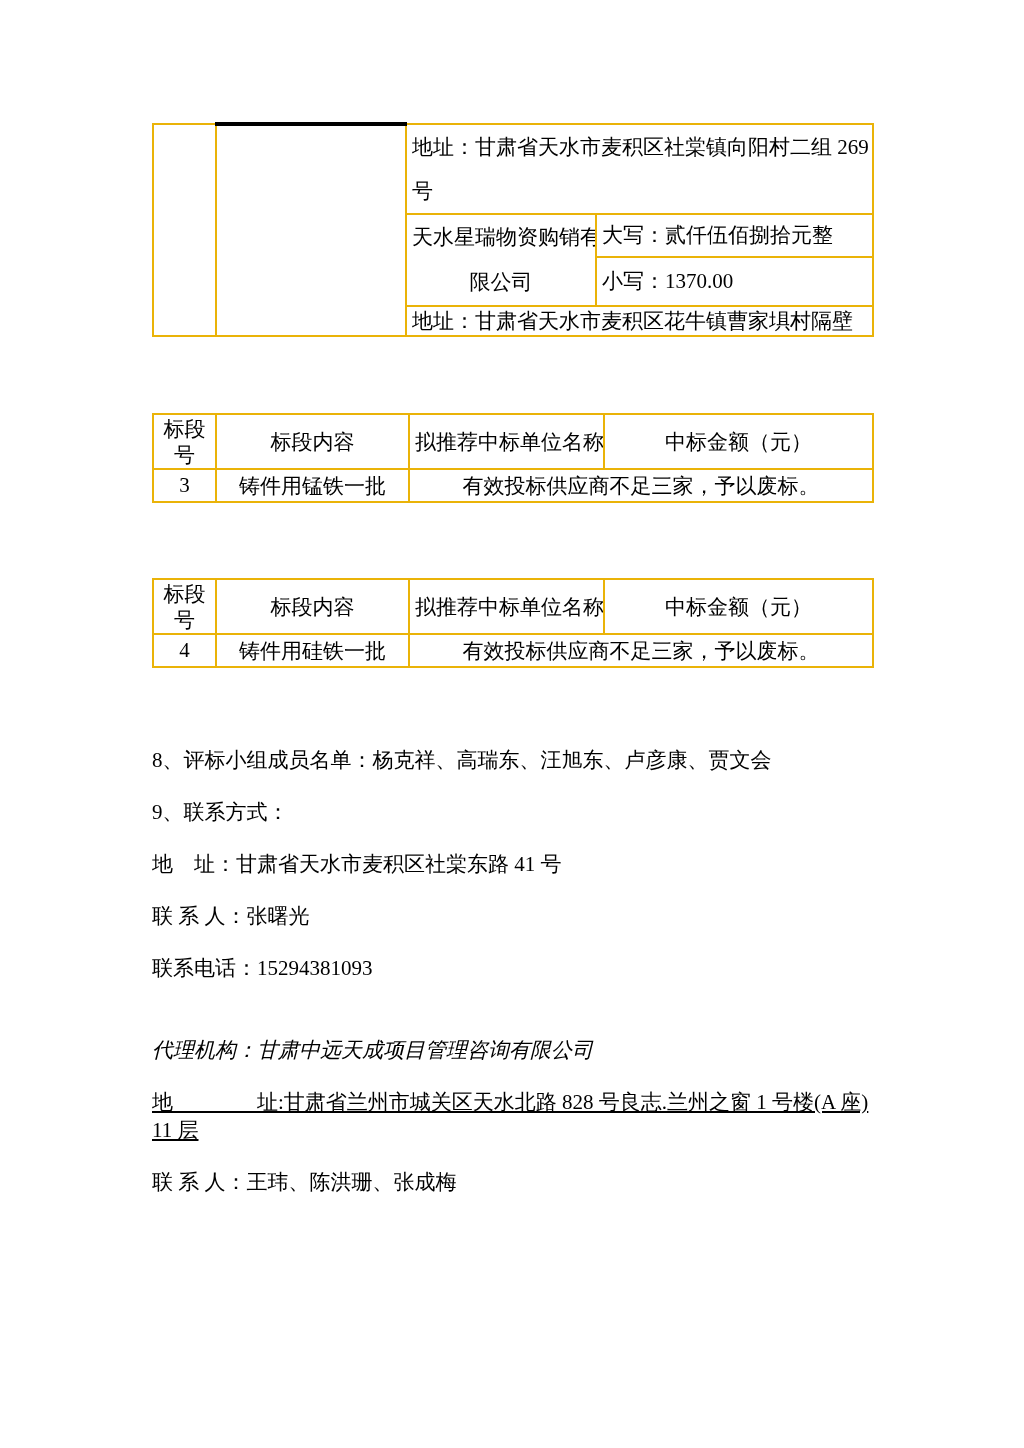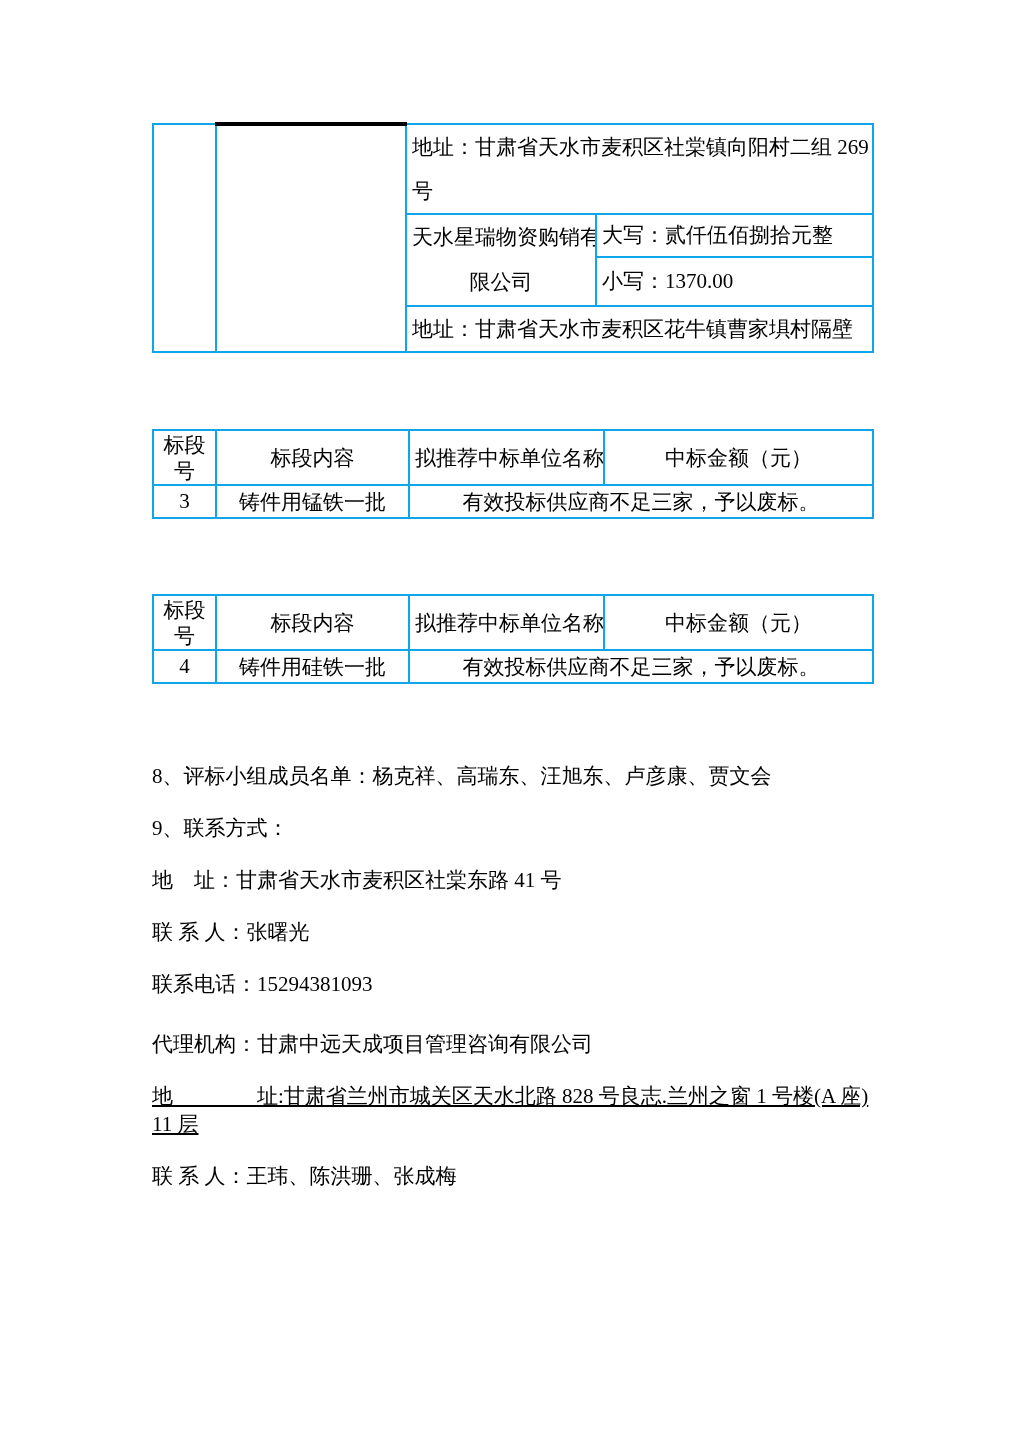--- a/index.html
+++ b/index.html
@@ -20,57 +20,57 @@
     padding-top: 122px;
     box-sizing: content-box;
   }
 
   table {
     border-collapse: collapse;
     table-layout: fixed;
     width: 720px;
   }
   td, th {
-    border: 2px solid #0ea5e9;
+    border: 2px solid #eab308;
     font-size: 21px;
     font-weight: normal;
     padding: 0 5px;
     vertical-align: middle;
     overflow: hidden;
     box-sizing: border-box;
   }
 
   
   .supplier-table { margin-bottom: 76px; }
   .supplier-table .empty-col { }
   .supplier-table .thick-top { border-top: 4px solid #000000; }
   .row-addr1 td { height: 88px; }
   .row-caps td { height: 40px; }
   .row-small td { height: 46px; }
-  .row-addr2 td { height: 46px; }
+  .row-addr2 td { height: 30px; }
   .addr-cell div { line-height: 44px; white-space: nowrap; }
   .supplier-name-cell { text-align: center; }
   .supplier-name-cell div { line-height: 45px; white-space: nowrap; }
   .amount-cell { white-space: nowrap; }
 
   
   .lot-table { margin-bottom: 75px; }
   .lot-table th { text-align: center; height: 55px; line-height: 26px; }
   .lot-table th.nowrap { white-space: nowrap; }
   .lot-table td { text-align: center; height: 33px; white-space: nowrap; }
 
   
   .text-block { margin-top: 78px; }
   .text-block p {
     font-size: 21px;
     line-height: 28px;
     margin: 0 0 24px 0;
     white-space: pre-wrap;
   }
-  .text-block p.gap-before { margin-top: 32px; }
+  .text-block p.gap-before { margin-top: 54px; font-style: italic; }
   .text-block p .line { display: block; white-space: nowrap; text-decoration: underline; }
 </style>
 </head>
 <body>
 
 <div class="content">
 
   <table class="supplier-table">
     <colgroup>
       <col style="width:63px">

